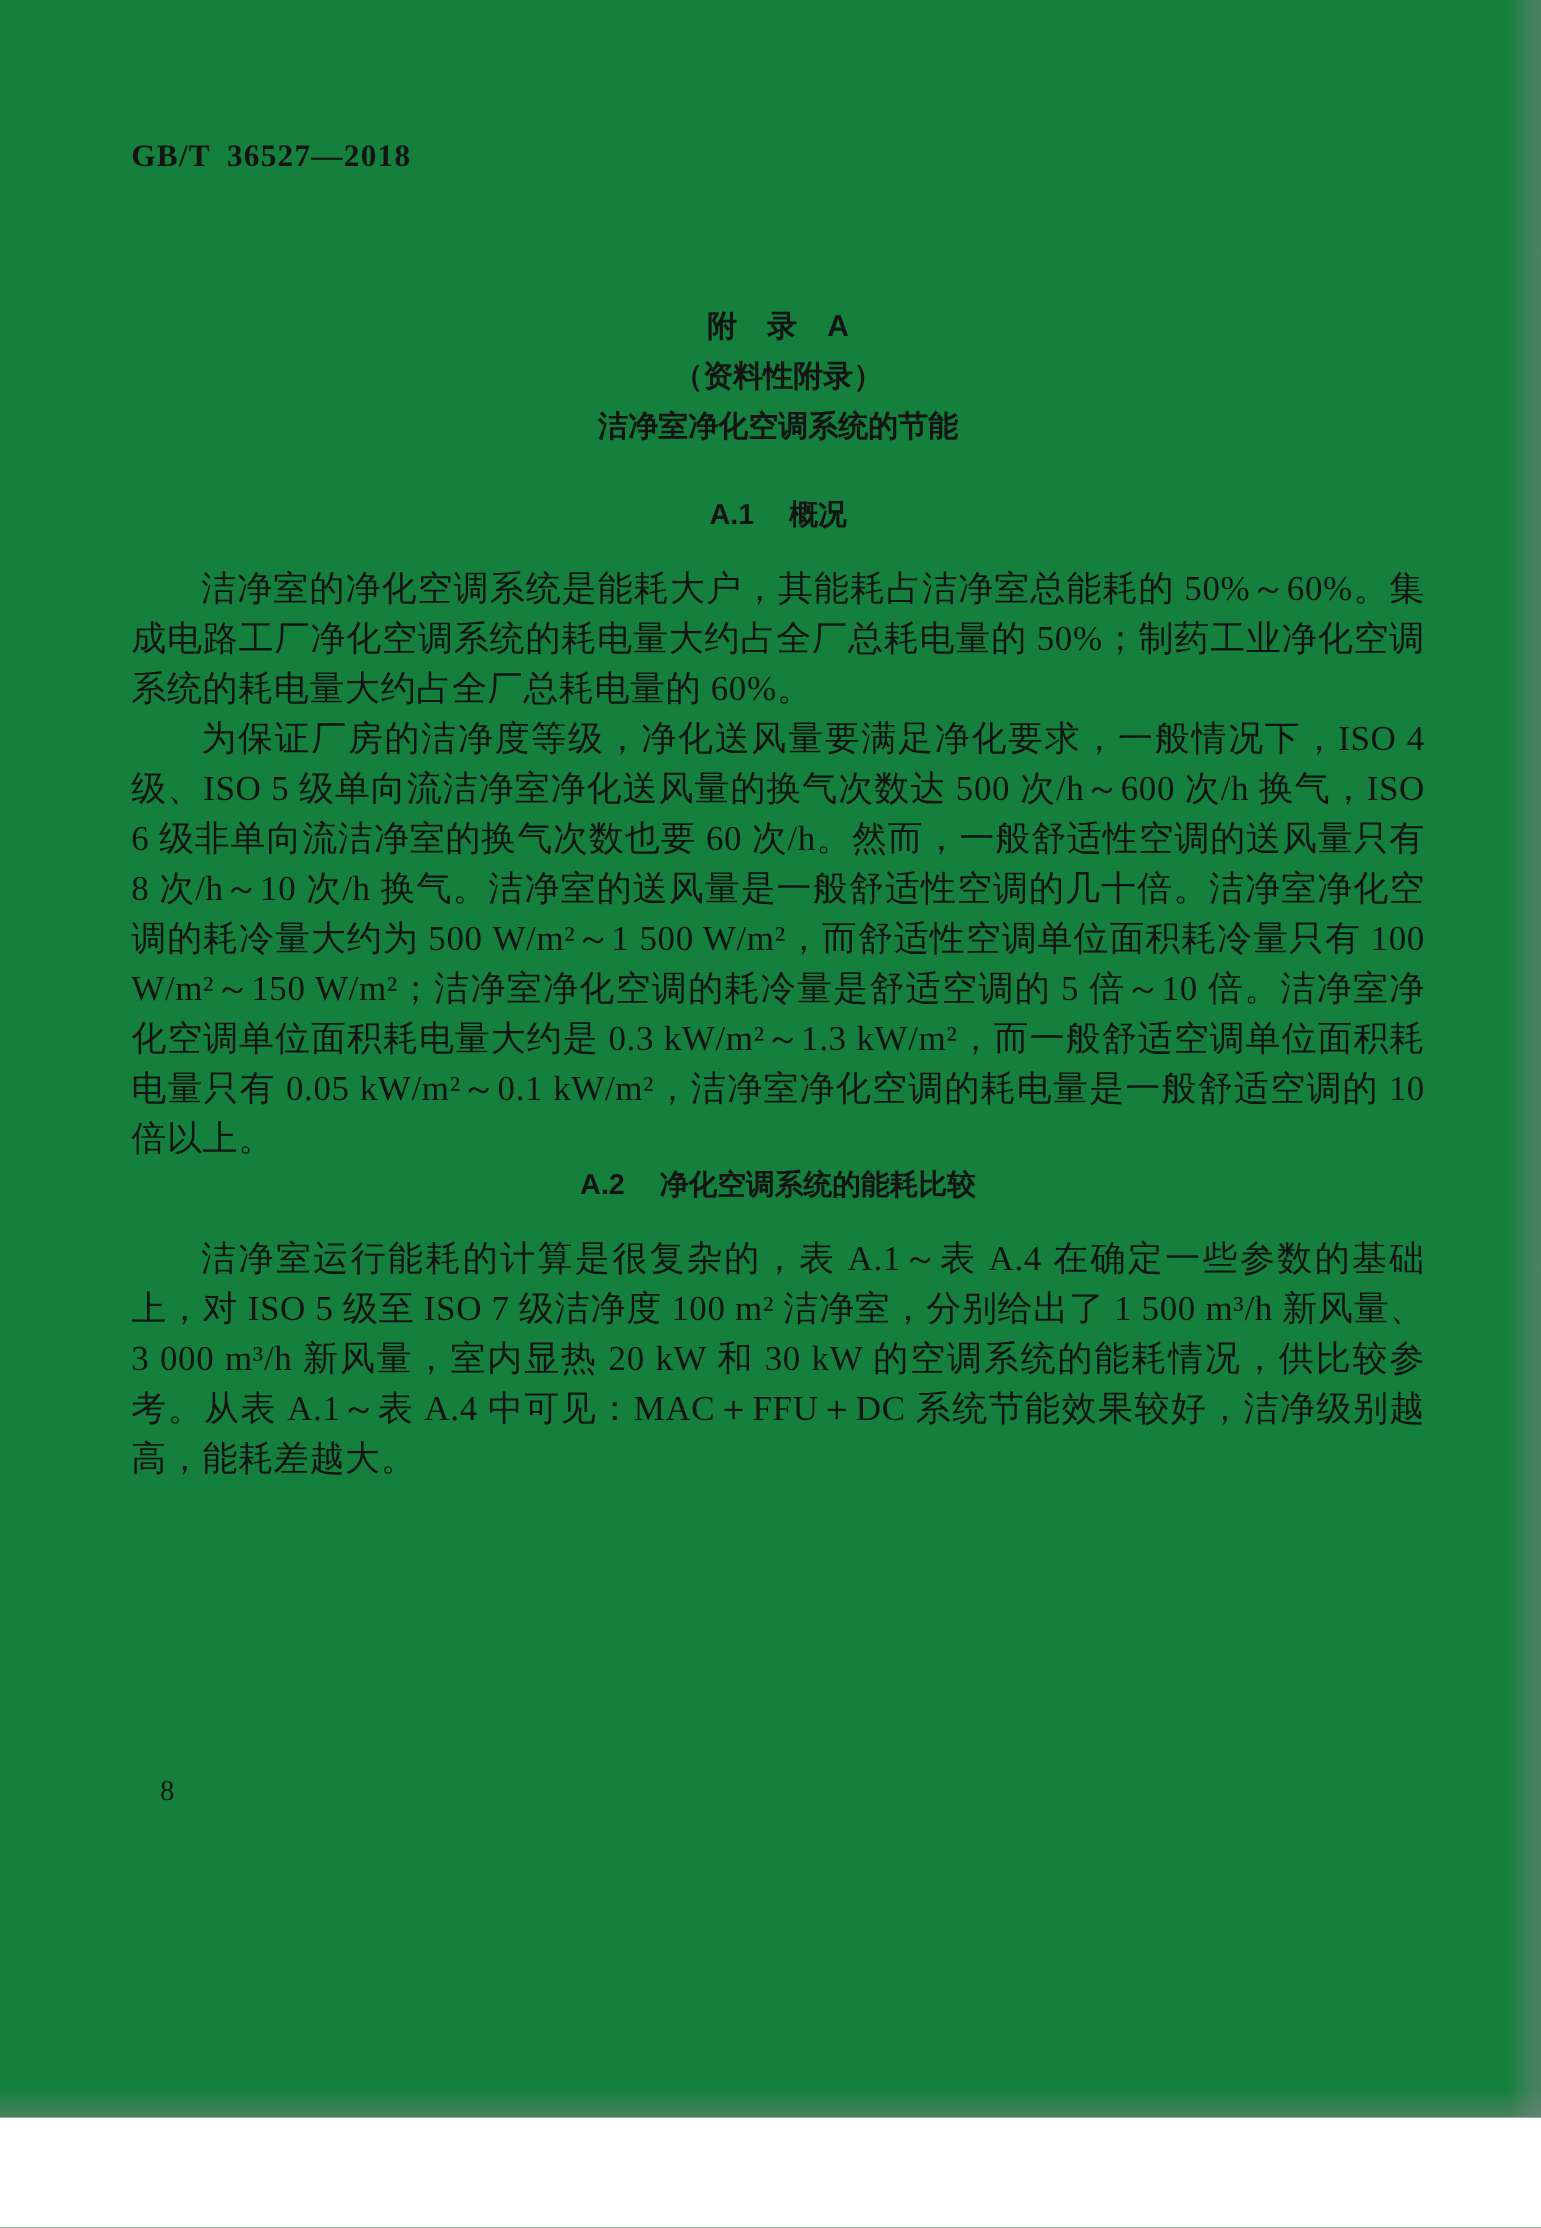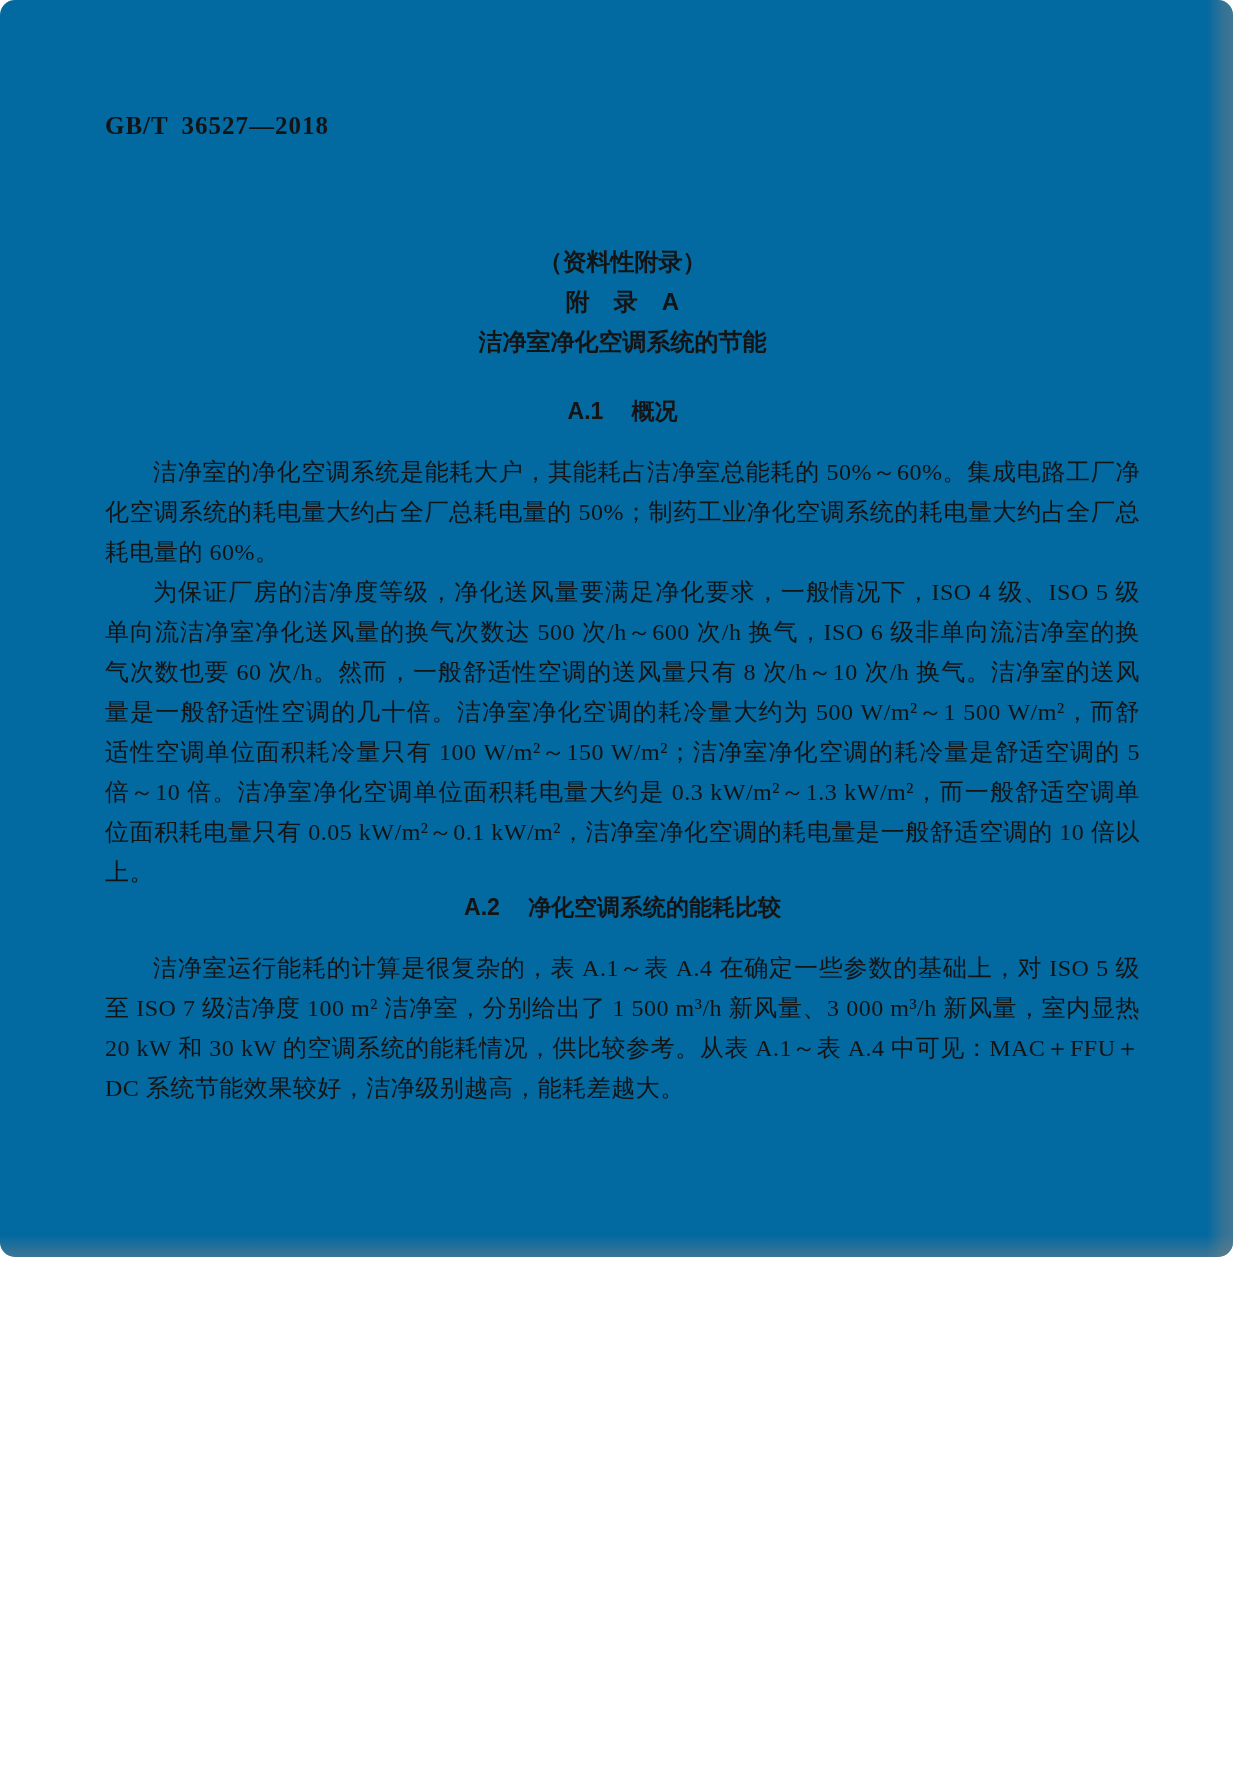--- a/index.html
+++ b/index.html
@@ -4,24 +4,23 @@
 <style>
   html, body { margin: 0; padding: 0; }
   body {
     width: 1233px; height: 1782px;
     background: #ffffff;
     font-family: "Liberation Serif", "DejaVu Serif", serif;
     color: #141414;
   }
   .page {
     position: relative;
-    width: 1233px; height: 1257px;
-    background: #0369a1;
+    width: 1233px; height: 1694px;
+    background: #15803d;
     overflow: hidden;
-    border-radius: 15px;
   }
   
   .edge-right {
     position: absolute; top: 0; right: 0; width: 26px; height: 100%;
     background: linear-gradient(to right, rgba(125,130,133,0) 0%, rgba(125,130,133,0.38) 60%, rgba(125,130,133,0.5) 100%);
     pointer-events: none;
   }
   .edge-bottom {
     position: absolute; left: 0; bottom: 0; width: 100%; height: 22px;
     background: linear-gradient(to bottom, rgba(125,130,133,0) 0%, rgba(125,130,133,0.35) 70%, rgba(125,130,133,0.48) 100%);
@@ -54,21 +53,21 @@
     font-size: 23px;
     font-weight: bold;
     line-height: 30px;
     text-align: center;
   }
   .heading-a1 { margin-top: 34px; }
   .heading-a2 { }
   .section-heading .sec-num { margin-right: 28px; }
   .body-para {
     margin: 0;
-    font-size: 24px;
+    font-size: 28px;
     line-height: 40px;
     text-align: justify;
     text-indent: 2em;
     letter-spacing: 0.5px;
   }
   .para-group { margin-top: 26px; }
   .page-number {
     position: absolute;
     left: 128px; top: 1420px;
     font-size: 23px;
@@ -77,22 +76,22 @@
 </head>
 <body>
 
 <div class="page">
 
   <div class="content">
 
     <div class="doc-header">GB/T 36527—2018</div>
 
     <div class="title-block">
+      <div class="title-line">附　录　A</div>
       <div class="title-line">（资料性附录）</div>
-      <div class="title-line">附　录　A</div>
       <div class="title-line">洁净室净化空调系统的节能</div>
     </div>
 
     <div class="section-heading heading-a1">
       <span class="sec-num">A.1</span><span>概况</span>
     </div>
 
     <div class="para-group">
       <p class="body-para">洁净室的净化空调系统是能耗大户，其能耗占洁净室总能耗的 50%～60%。集成电路工厂净化空调系统的耗电量大约占全厂总耗电量的 50%；制药工业净化空调系统的耗电量大约占全厂总耗电量的 60%。</p>
       <p class="body-para">为保证厂房的洁净度等级，净化送风量要满足净化要求，一般情况下，ISO 4 级、ISO 5 级单向流洁净室净化送风量的换气次数达 500 次/h～600 次/h 换气，ISO 6 级非单向流洁净室的换气次数也要 60 次/h。然而，一般舒适性空调的送风量只有 8 次/h～10 次/h 换气。洁净室的送风量是一般舒适性空调的几十倍。洁净室净化空调的耗冷量大约为 500 W/m²～1 500 W/m²，而舒适性空调单位面积耗冷量只有 100 W/m²～150 W/m²；洁净室净化空调的耗冷量是舒适空调的 5 倍～10 倍。洁净室净化空调单位面积耗电量大约是 0.3 kW/m²～1.3 kW/m²，而一般舒适空调单位面积耗电量只有 0.05 kW/m²～0.1 kW/m²，洁净室净化空调的耗电量是一般舒适空调的 10 倍以上。</p>

